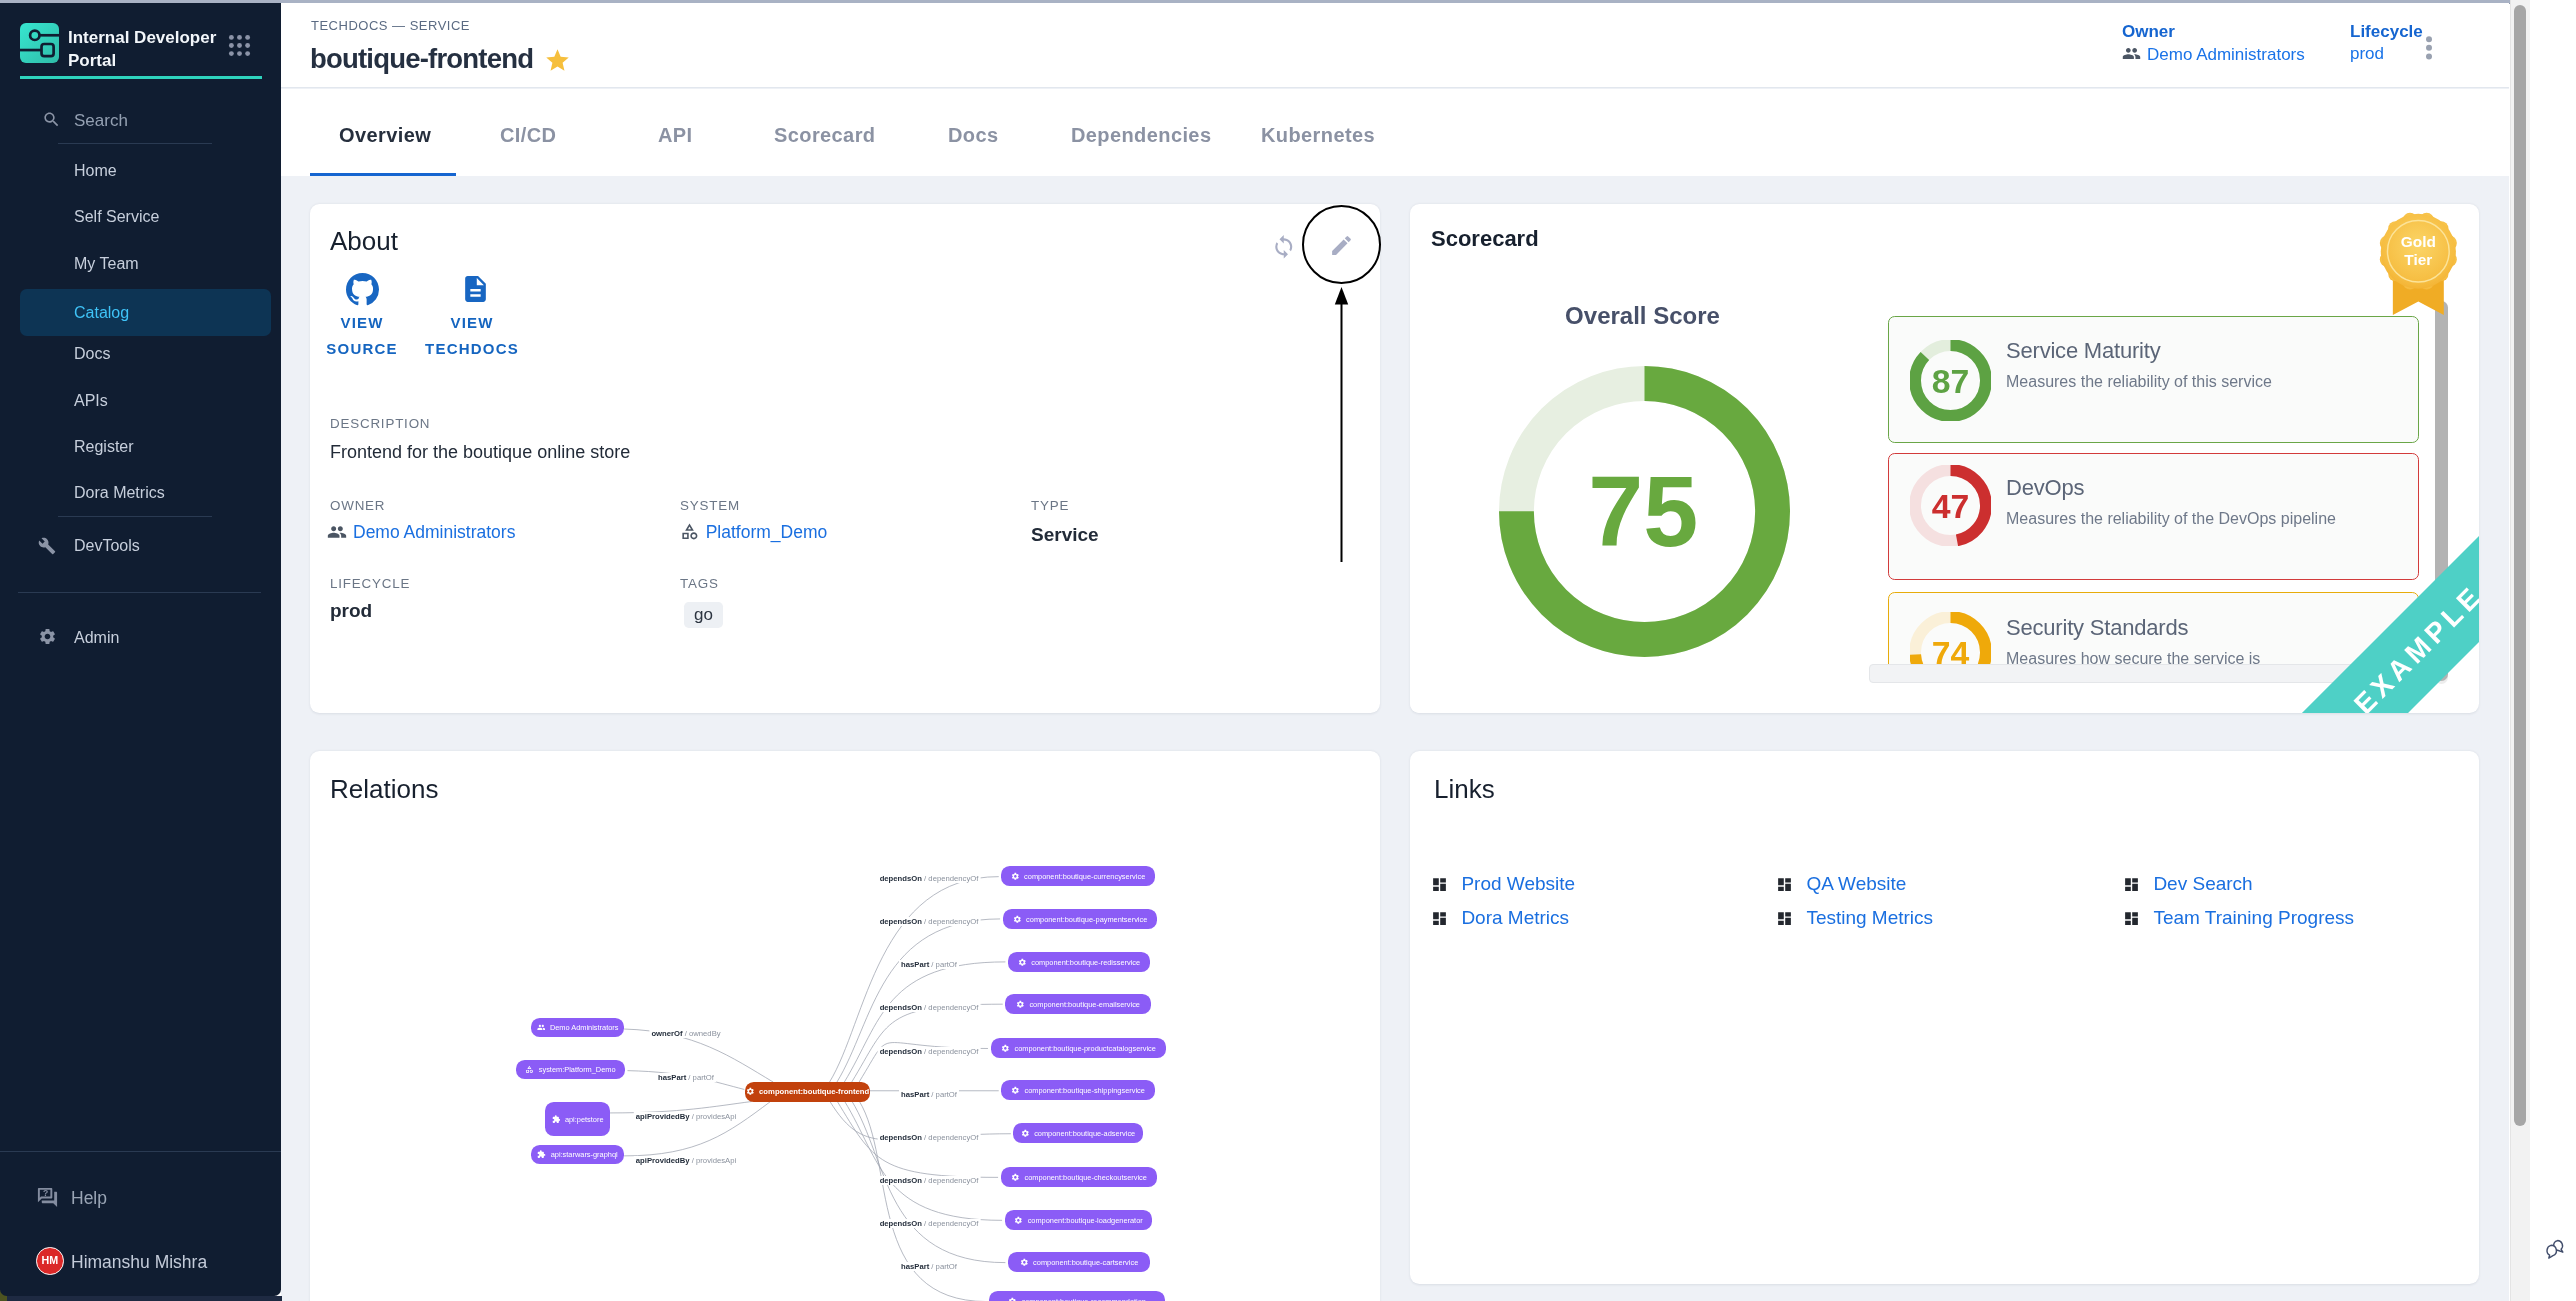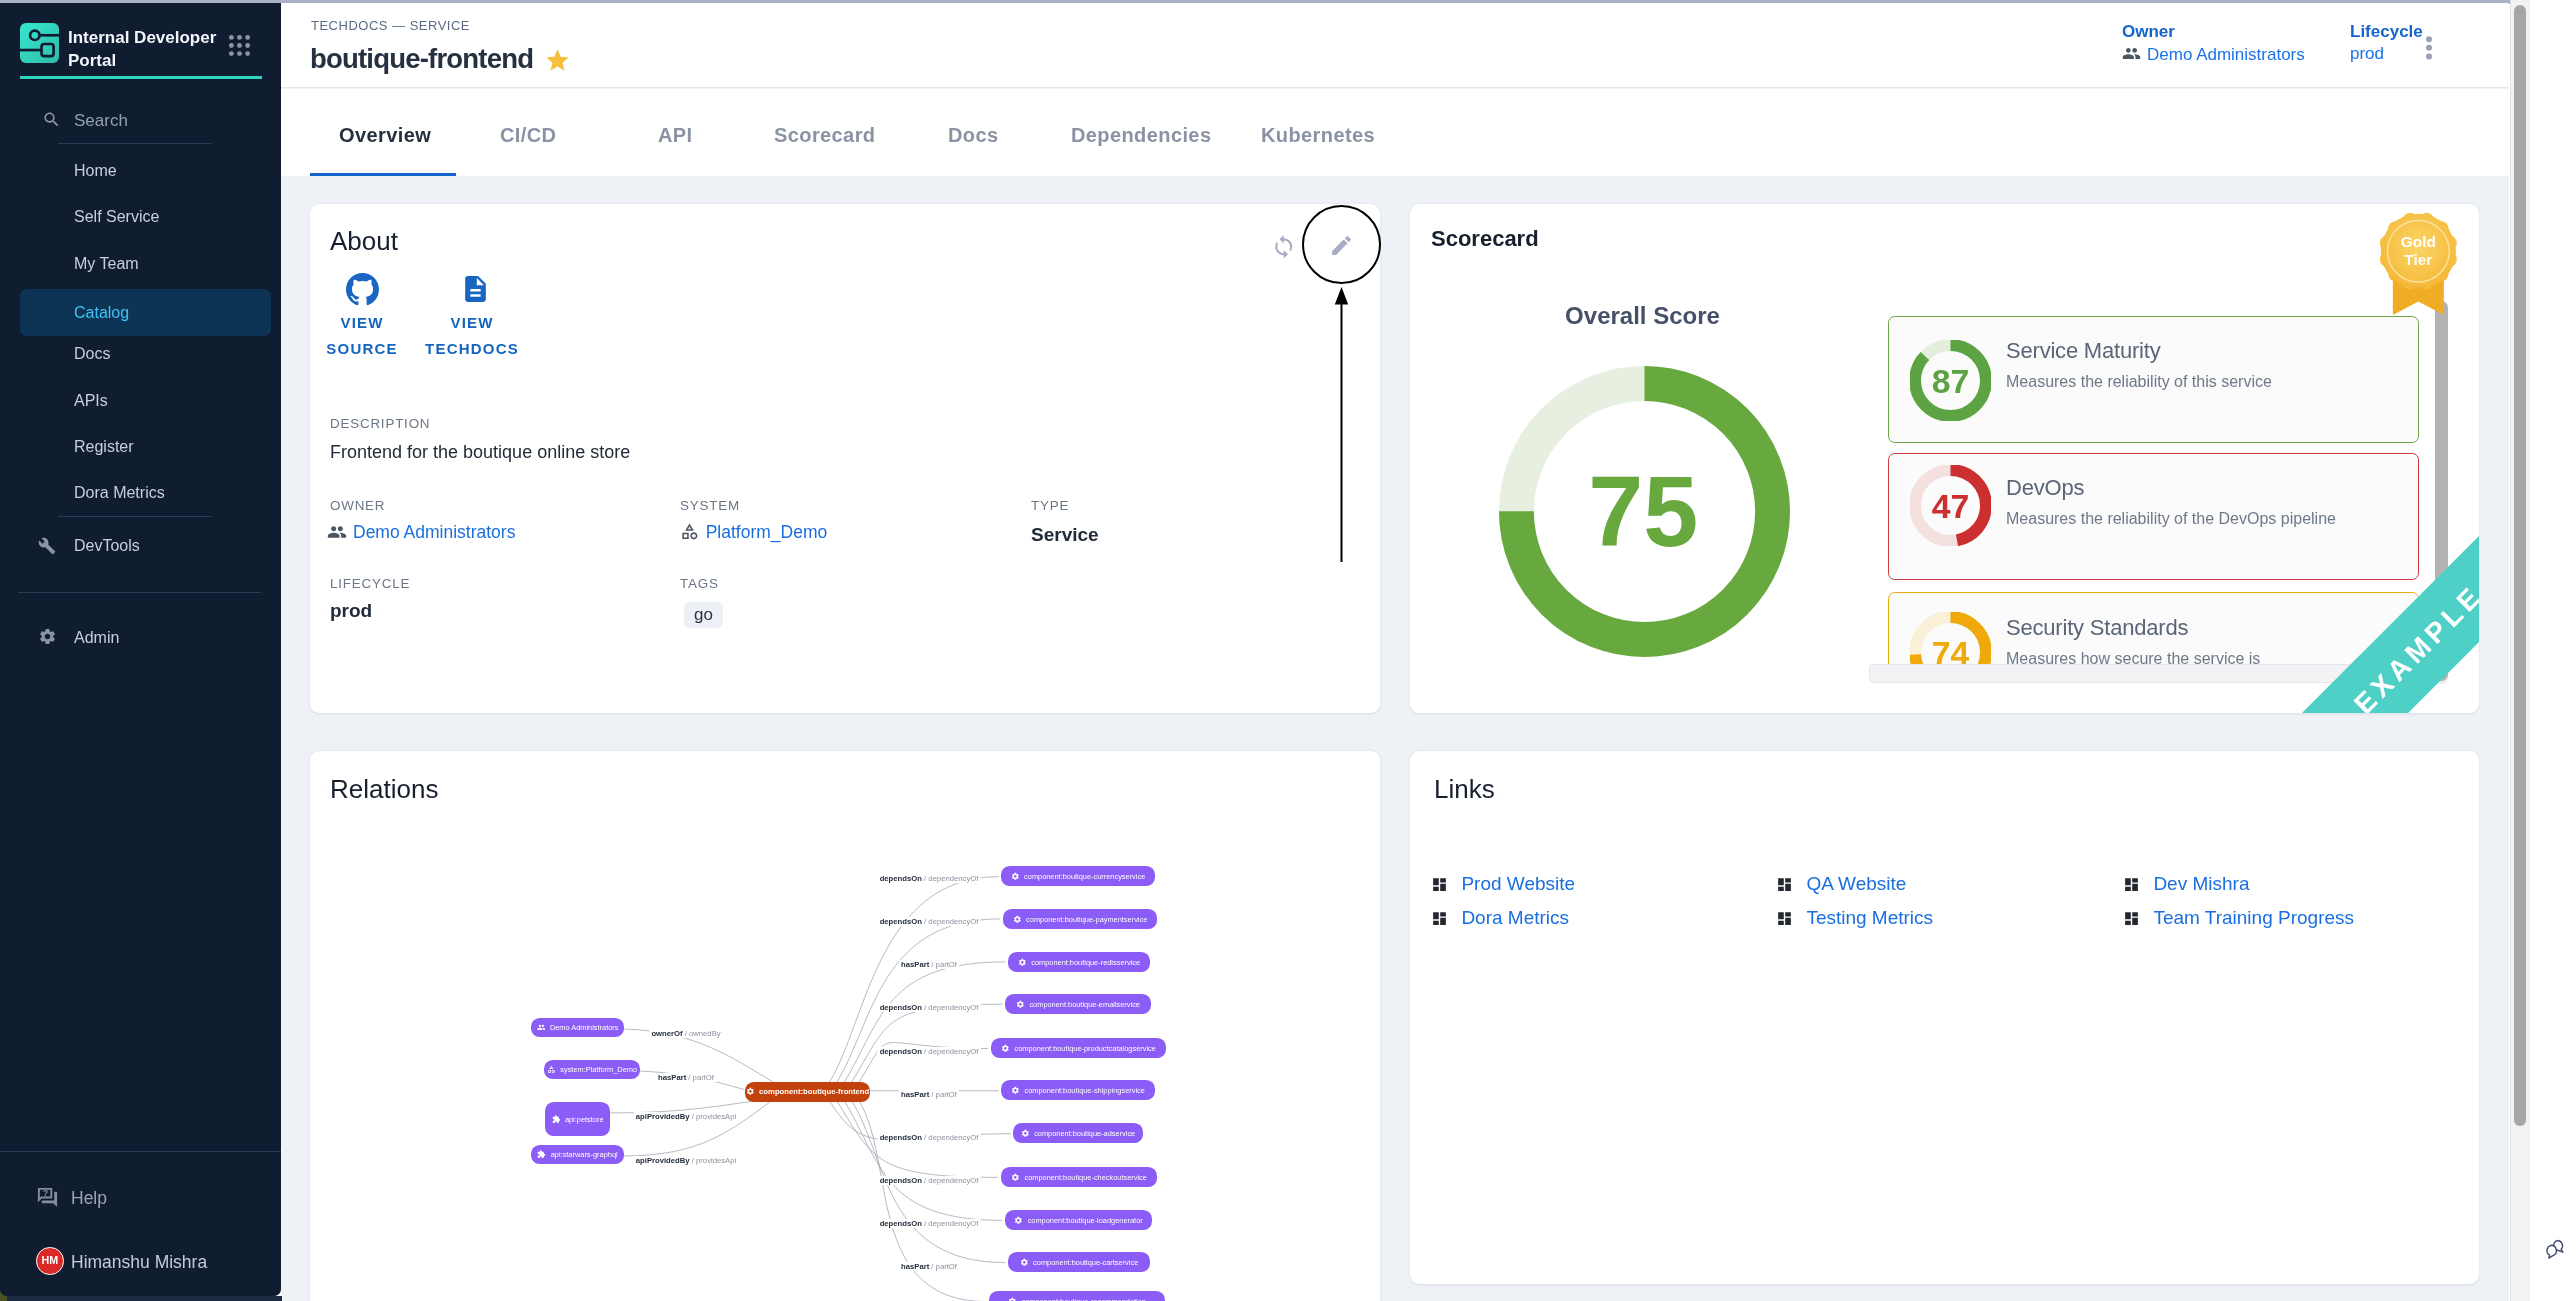--- a/index.html
+++ b/index.html
@@ -331,21 +331,21 @@
       <path d="M19.14 12.94c.04-.3.06-.61.06-.94 0-.32-.02-.64-.07-.94l2.03-1.58c.18-.14.23-.41.12-.61l-1.92-3.32c-.12-.22-.37-.29-.59-.22l-2.39.96c-.5-.38-1.03-.7-1.62-.94l-.36-2.54c-.04-.24-.24-.41-.48-.41h-3.84c-.24 0-.43.17-.47.41l-.36 2.54c-.59.24-1.13.57-1.62.94l-2.39-.96c-.22-.08-.47 0-.59.22L2.74 8.87c-.12.21-.08.47.12.61l2.03 1.58c-.05.3-.09.63-.09.94s.02.64.07.94l-2.03 1.58c-.18.14-.23.41-.12.61l1.92 3.32c.12.22.37.29.59.22l2.39-.96c.5.38 1.03.7 1.62.94l.36 2.54c.05.24.24.41.48.41h3.84c.24 0 .44-.17.47-.41l.36-2.54c.59-.24 1.13-.56 1.62-.94l2.39.96c.22.08.47 0 .59-.22l1.92-3.32c.12-.22.07-.47-.12-.61l-2.01-1.58zM12 15.6c-1.98 0-3.6-1.62-3.6-3.6s1.62-3.6 3.6-3.6 3.6 1.62 3.6 3.6-1.62 3.6-3.6 3.6z"></path>
     </svg>
     <span>component:boutique-recommendation</span>
   </div>
 <div class="chip" style="left:531px;top:1018px;width:93px;height:19px">
     <svg width="8.7" height="8.7" viewBox="0 0 24 24" fill="#fff" style="margin-right:4.7px;flex:none">
       <path d="M16 11c1.66 0 2.99-1.34 2.99-3S17.66 5 16 5s-3 1.34-3 3 1.34 3 3 3zm-8 0c1.66 0 2.99-1.34 2.99-3S9.66 5 8 5 5 6.34 5 8s1.34 3 3 3zm0 2c-2.33 0-7 1.17-7 3.5V19h14v-2.5C15 14.17 10.33 13 8 13zm8 0c-.29 0-.62.02-.97.05 1.16.84 1.97 1.97 1.97 3.45V19h6v-2.5c0-2.33-4.67-3.5-7-3.5z"></path>
     </svg>
     <span>Demo Administrators</span>
   </div>
-<div class="chip" style="left:544px;top:1060px;width:96px;height:19px">
+<div class="chip" style="left:516px;top:1060px;width:109px;height:19px">
     <svg width="8.7" height="8.7" viewBox="0 0 24 24" fill="#fff" style="margin-right:4.7px;flex:none">
       <path d="M12 2l-5.5 9h11L12 2zm0 3.84L13.93 9h-3.87L12 5.84zM17.5 13c-2.49 0-4.5 2.01-4.5 4.5s2.01 4.5 4.5 4.5 4.5-2.01 4.5-4.5-2.01-4.5-4.5-4.5zm0 7c-1.38 0-2.5-1.12-2.5-2.5s1.12-2.5 2.5-2.5 2.5 1.12 2.5 2.5-1.12 2.5-2.5 2.5zM3 21.5h8v-8H3v8zm2-6h4v4H5v-4z"></path>
     </svg>
     <span>system:Platform_Demo</span>
   </div>
 <div class="chip" style="left:545px;top:1102px;width:65px;height:34px">
     <svg width="8.7" height="8.7" viewBox="0 0 24 24" fill="#fff" style="margin-right:4.7px;flex:none">
       <path d="M20.5 11H19V7c0-1.1-.9-2-2-2h-4V3.5a2.5 2.5 0 0 0-5 0V5H4c-1.1 0-1.99.9-1.99 2v3.8H3.5c1.49 0 2.7 1.21 2.7 2.7s-1.21 2.7-2.7 2.7H2V20c0 1.1.9 2 2 2h3.8v-1.5c0-1.49 1.21-2.7 2.7-2.7 1.49 0 2.7 1.21 2.7 2.7V22H17c1.1 0 2-.9 2-2v-4h1.5a2.5 2.5 0 0 0 0-5z"></path>
     </svg>
     <span>api:petstore</span>
@@ -388,21 +388,21 @@
 <div class="abs lnk" style="left:1776px;top:873px">
     <svg width="17" height="17" viewBox="0 0 24 24" fill="#23272e" style="flex:none">
       <path d="M3 13h8V3H3v10zm0 8h8v-6H3v6zm10 0h8V11h-8v10zm0-18v6h8V3h-8z"></path>
     </svg>
     <span>QA Website</span>
   </div>
 <div class="abs lnk" style="left:2123px;top:873px">
     <svg width="17" height="17" viewBox="0 0 24 24" fill="#23272e" style="flex:none">
       <path d="M3 13h8V3H3v10zm0 8h8v-6H3v6zm10 0h8V11h-8v10zm0-18v6h8V3h-8z"></path>
     </svg>
-    <span>Dev Mishra</span>
+    <span>Dev Search</span>
   </div>
 <div class="abs lnk" style="left:1431px;top:907px">
     <svg width="17" height="17" viewBox="0 0 24 24" fill="#23272e" style="flex:none">
       <path d="M3 13h8V3H3v10zm0 8h8v-6H3v6zm10 0h8V11h-8v10zm0-18v6h8V3h-8z"></path>
     </svg>
     <span>Dora Metrics</span>
   </div>
 <div class="abs lnk" style="left:1776px;top:907px">
     <svg width="17" height="17" viewBox="0 0 24 24" fill="#23272e" style="flex:none">
       <path d="M3 13h8V3H3v10zm0 8h8v-6H3v6zm10 0h8V11h-8v10zm0-18v6h8V3h-8z"></path>

